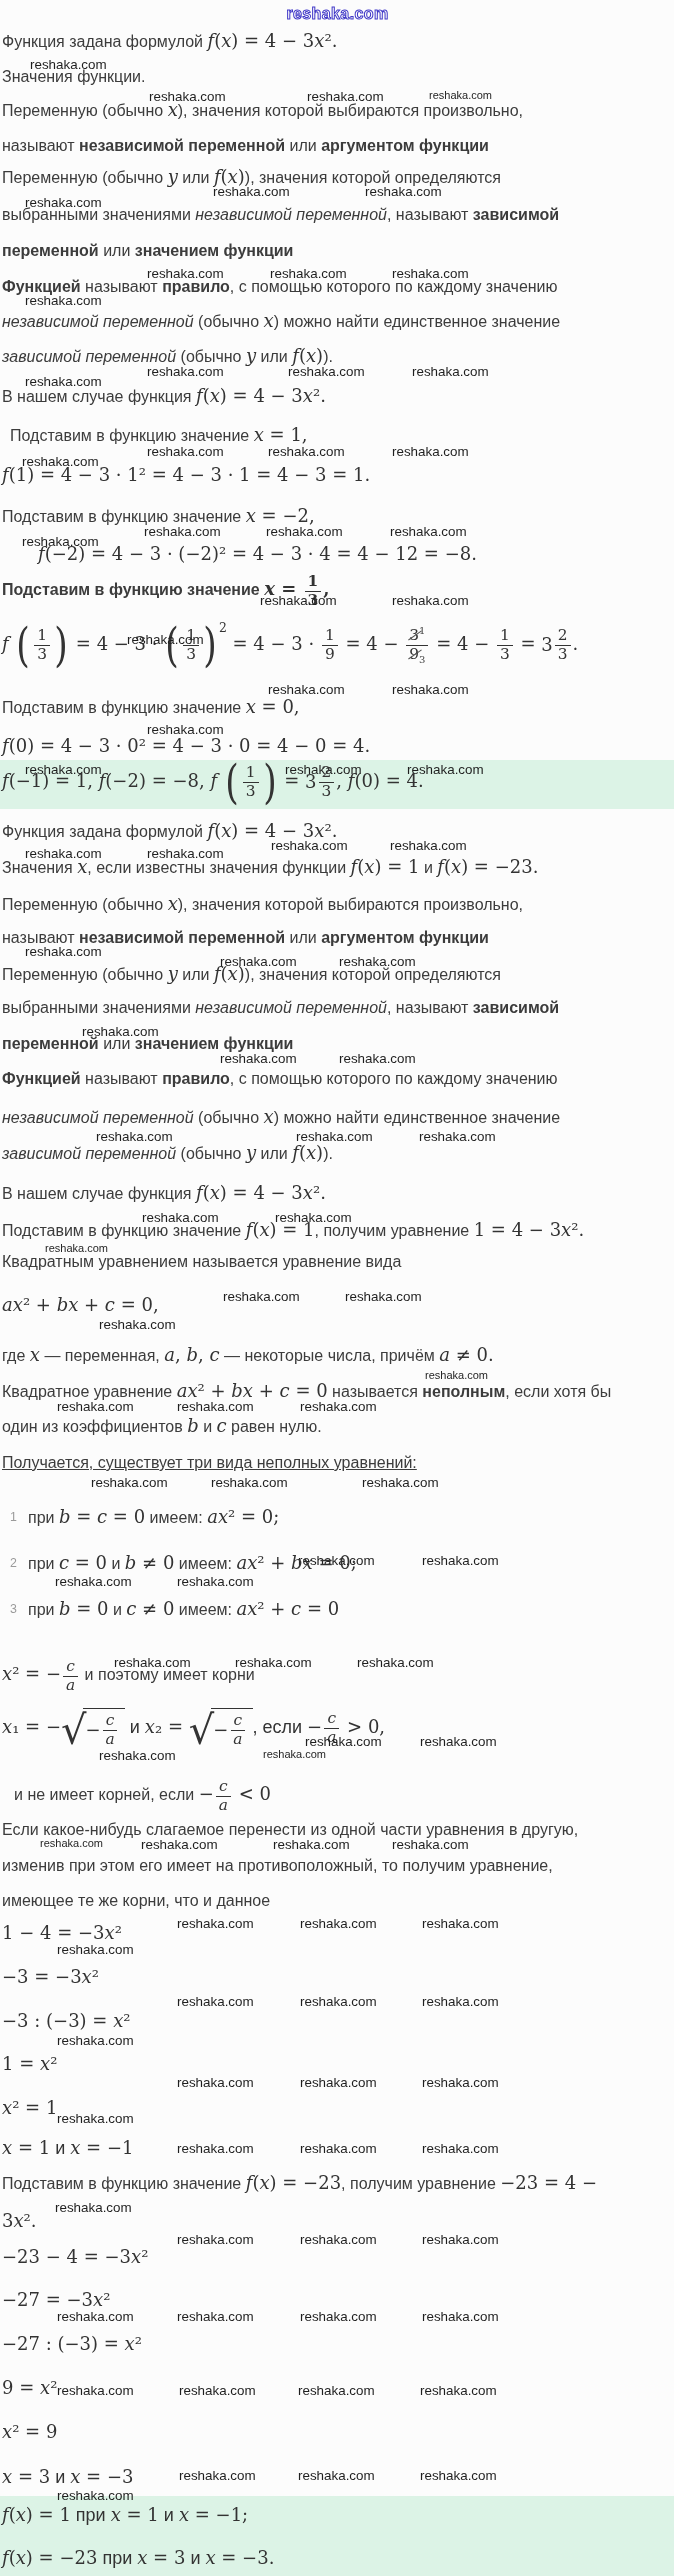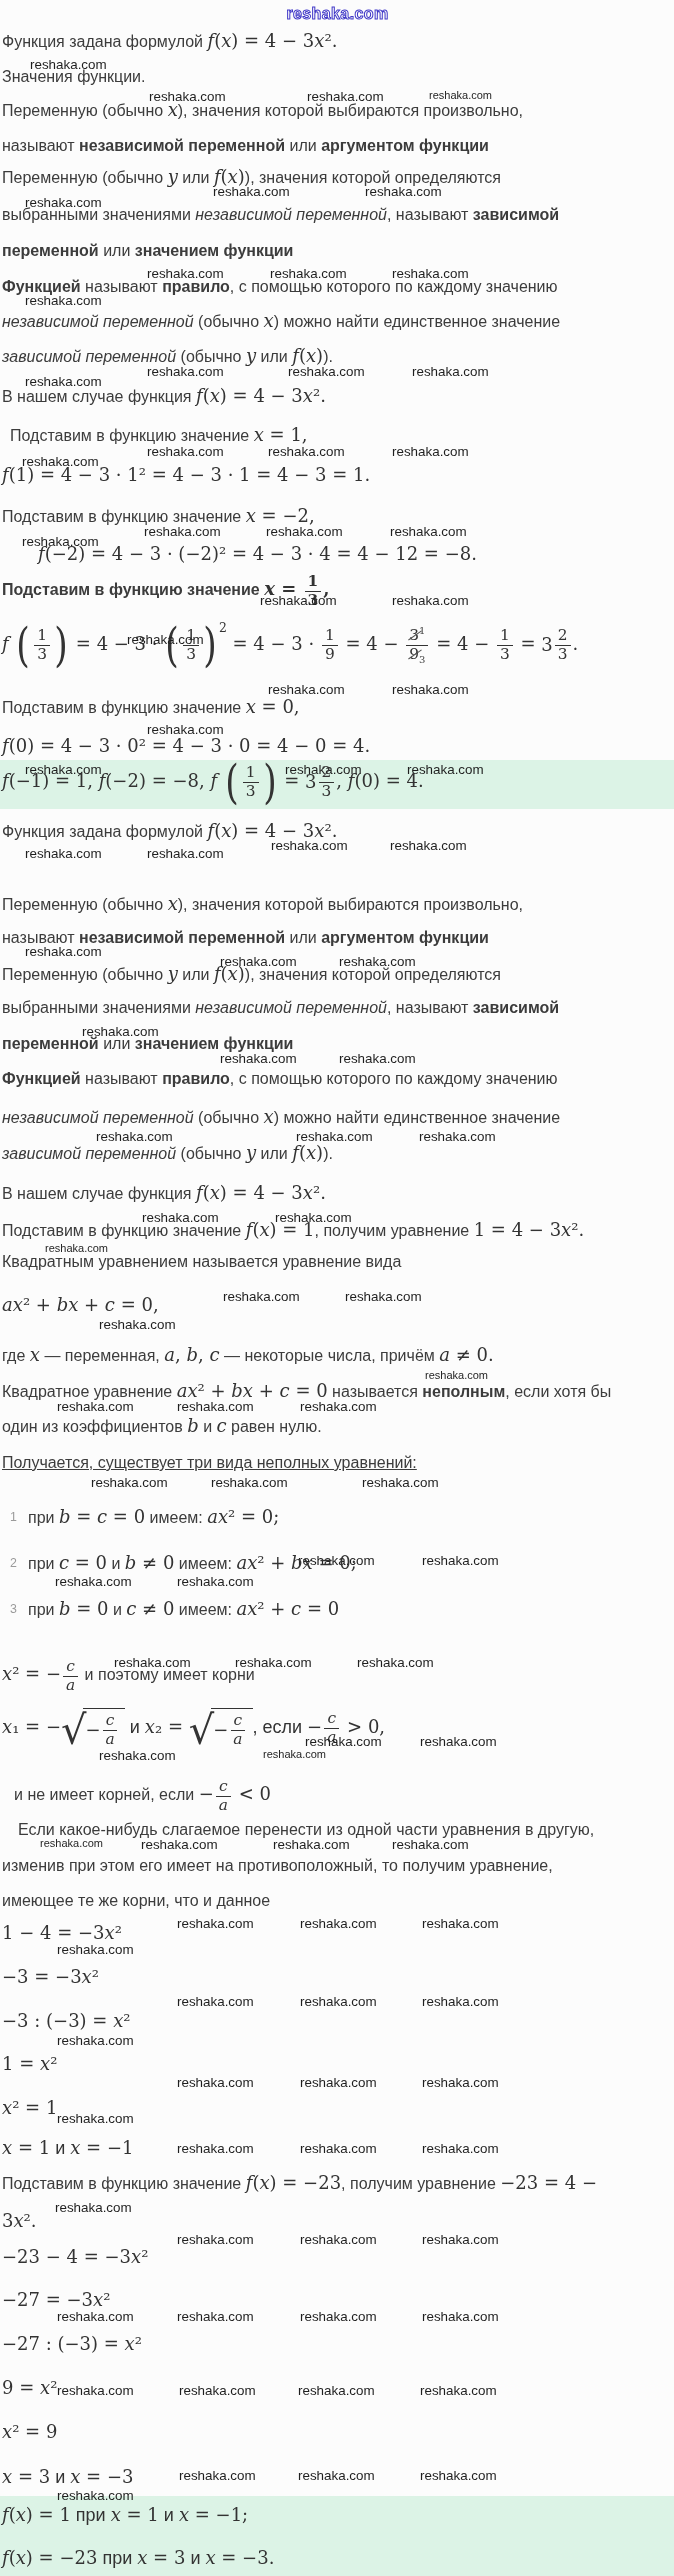--- a/index.html
+++ b/index.html
@@ -150,20 +150,21 @@
         <span class="fr">
           <span class="n">2</span>
           <span class="d">3</span>
         </span>
       </span><span class="seg-m">, <i>f</i>(0) = 4.</span></div>
     <div class="blk t" style="top: 820px; left: 2px;"><span class="seg-x">Функция задана формулой </span><span class="seg-m"><i>f</i>(<i>x</i>) = 4 − 3<i>x</i>².</span></div>
     <div class="wm" style="left: 271px; top: 838px;">reshaka.com</div>
     <div class="wm" style="left: 390px; top: 838px;">reshaka.com</div>
     <div class="wm" style="left: 25px; top: 846px;">reshaka.com</div>
     <div class="wm" style="left: 147px; top: 846px;">reshaka.com</div>
+    <div class="blk t" style="top: 856px; left: 2px;"><span class="seg-x">Значения </span><span class="seg-m"><i>x</i></span><span class="seg-x">, если известны значения функции </span><span class="seg-m"><i>f</i>(<i>x</i>) = 1</span><span class="seg-x"> и </span><span class="seg-m"><i>f</i>(<i>x</i>) = −23.</span></div>
     <div class="blk t" style="top: 893px; left: 2px;"><span class="seg-x">Переменную (обычно </span><span class="seg-m"><i>x</i></span><span class="seg-x">), значения которой выбираются произвольно,</span></div>
     <div class="blk t" style="top: 928px; left: 2px;"><span class="seg-x">называют </span><span class="seg-b">независимой переменной</span><span class="seg-x"> или </span><span class="seg-b">аргументом функции</span></div>
     <div class="wm" style="left: 25px; top: 944px;">reshaka.com</div>
     <div class="wm" style="left: 220px; top: 954px;">reshaka.com</div>
     <div class="wm" style="left: 339px; top: 954px;">reshaka.com</div>
     <div class="blk t" style="top: 963px; left: 2px;"><span class="seg-x">Переменную (обычно </span><span class="seg-m"><i>y</i></span><span class="seg-x"> или </span><span class="seg-m"><i>f</i>(<i>x</i>)</span><span class="seg-x">), значения которой определяются</span></div>
     <div class="blk t" style="top: 998px; left: 2px;"><span class="seg-x">выбранными значениями </span><span class="seg-i">независимой переменной</span><span class="seg-x">, называют </span><span class="seg-b">зависимой</span></div>
     <div class="wm" style="left: 82px; top: 1024px;">reshaka.com</div>
     <div class="blk t" style="top: 1034px; left: 2px;"><span class="seg-b">переменной</span><span class="seg-x"> или </span><span class="seg-b">значением функции</span></div>
     <div class="wm" style="left: 220px; top: 1051px;">reshaka.com</div>
@@ -232,21 +233,21 @@
         <span class="d"><i>a</i></span>
       </span><span class="seg-m"> &gt; 0,</span></div>
     <div class="wm" style="left: 305px; top: 1734px;">reshaka.com</div>
     <div class="wm" style="left: 420px; top: 1734px;">reshaka.com</div>
     <div class="wm" style="left: 99px; top: 1748px;">reshaka.com</div>
     <div class="wm small" style="left: 263px; top: 1748px;">reshaka.com</div>
     <div class="blk t" style="top: 1766px; left: 14px; margin-top: 12px;"><span class="seg-x">и не имеет корней, если </span><span class="seg-m">−</span><span class="fr">
         <span class="n"><i>c</i></span>
         <span class="d"><i>a</i></span>
       </span><span class="seg-m"> &lt; 0</span></div>
-    <div class="blk t" style="top: 1820px; left: 2px; margin-left: 16px;"><span class="seg-x">Если какое-нибудь слагаемое перенести из одной части уравнения в другую,</span></div>
+    <div class="blk t" style="top: 1820px; left: 2px;"><span class="seg-x">Если какое-нибудь слагаемое перенести из одной части уравнения в другую,</span></div>
     <div class="wm" style="left: 141px; top: 1837px;">reshaka.com</div>
     <div class="wm" style="left: 273px; top: 1837px;">reshaka.com</div>
     <div class="wm" style="left: 392px; top: 1837px;">reshaka.com</div>
     <div class="wm small" style="left: 40px; top: 1837px;">reshaka.com</div>
     <div class="blk t" style="top: 1856px; left: 2px;"><span class="seg-x">изменив при этом его имеет на противоположный, то получим уравнение,</span></div>
     <div class="blk t" style="top: 1891px; left: 2px;"><span class="seg-x">имеющее те же корни, что и данное</span></div>
     <div class="wm" style="left: 177px; top: 1916px;">reshaka.com</div>
     <div class="wm" style="left: 300px; top: 1916px;">reshaka.com</div>
     <div class="wm" style="left: 422px; top: 1916px;">reshaka.com</div>
     <div class="blk m" style="top: 1922px; left: 2px;"><span class="seg-m">1 − 4 = −3<i>x</i>²</span></div>

